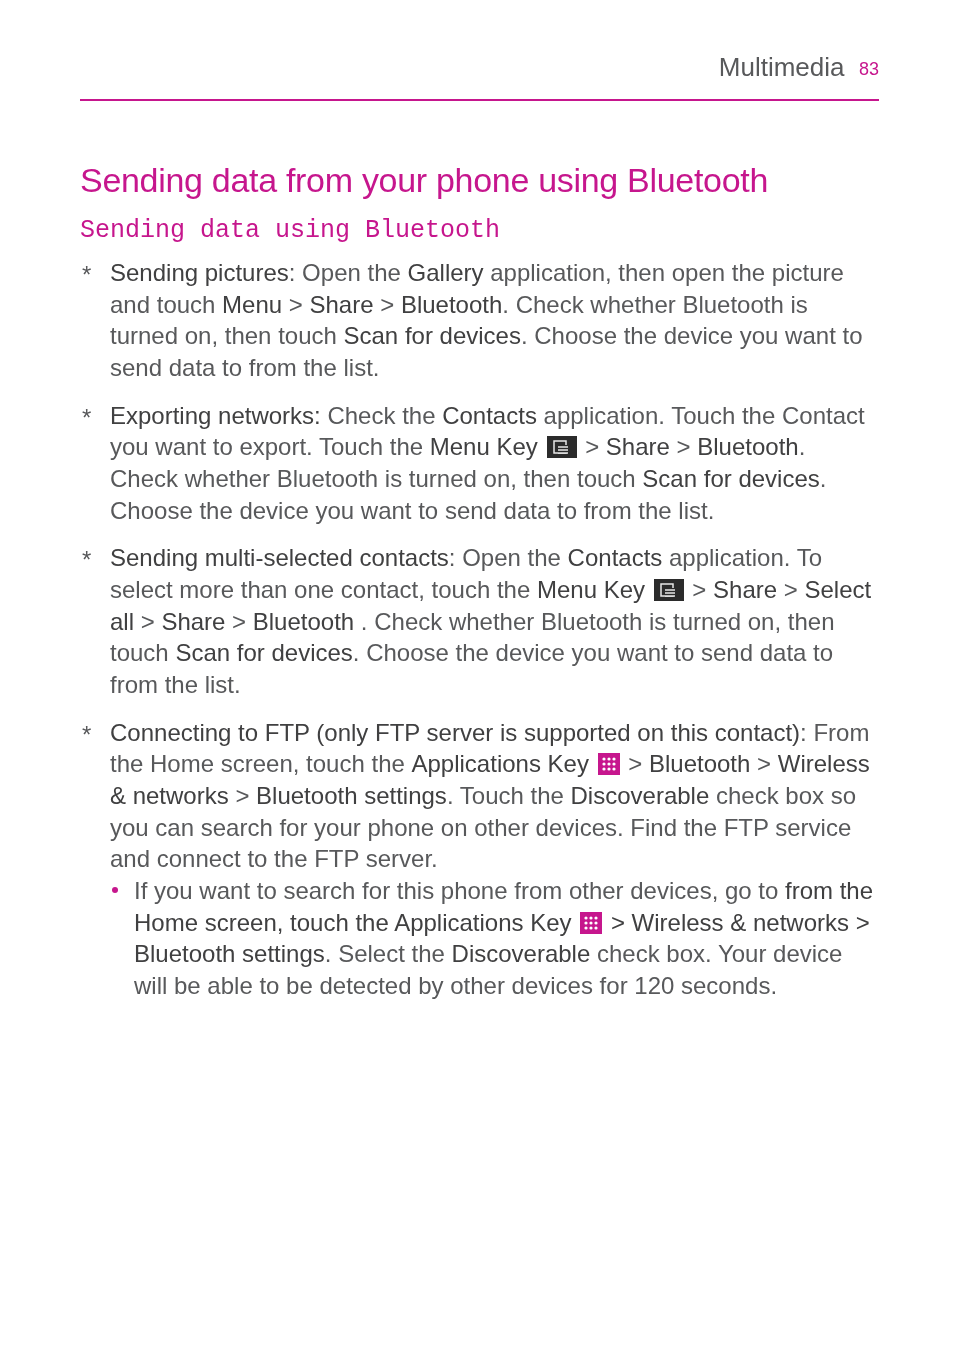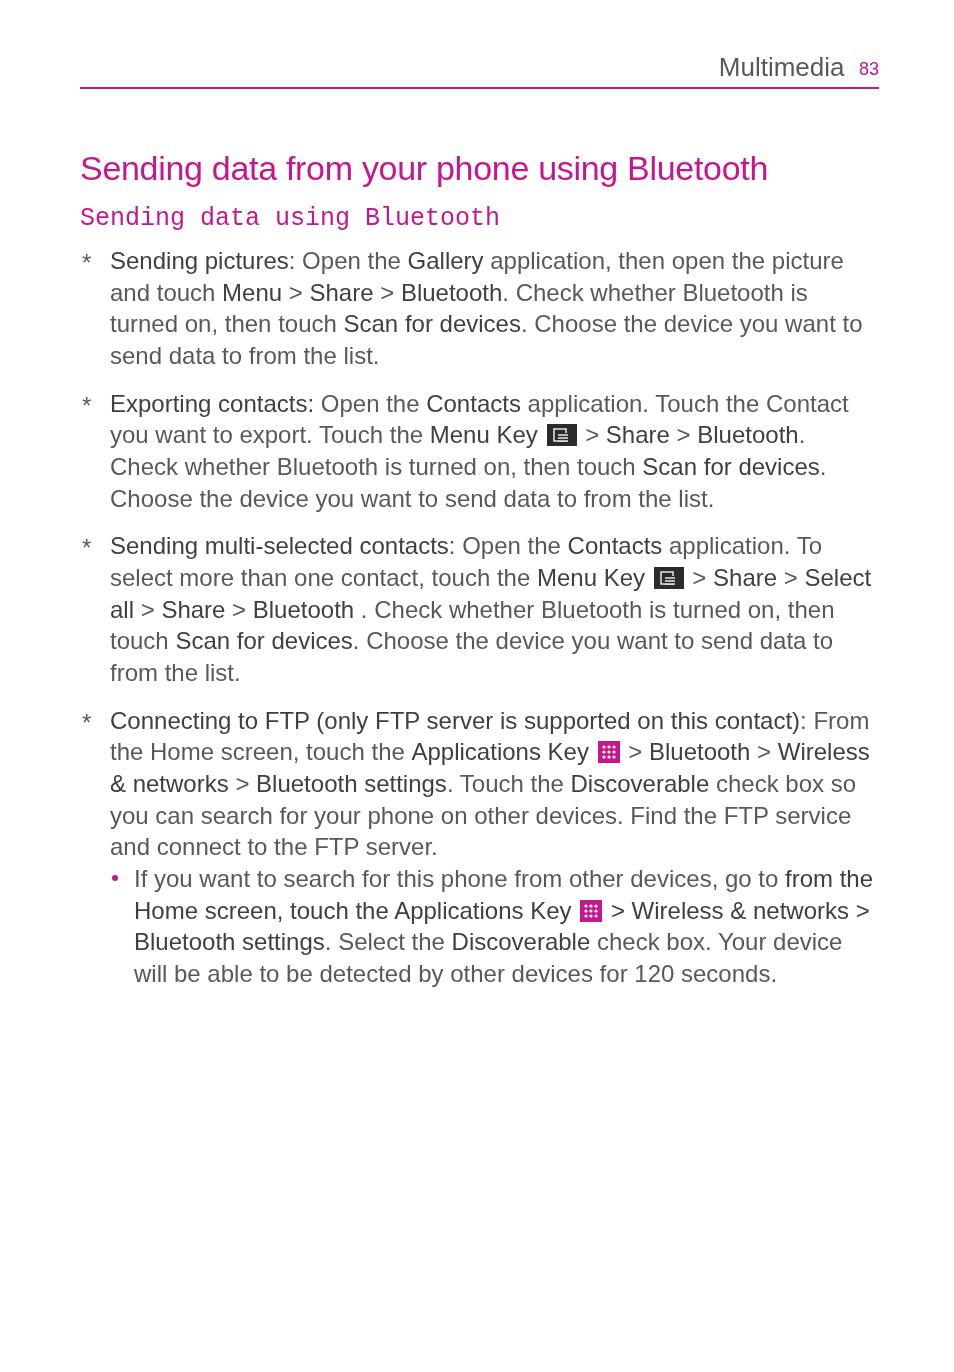--- a/index.html
+++ b/index.html
@@ -15,21 +15,21 @@
       color: #58595b;
       font-weight: 300;
       position: relative;
     }
     .page {
       padding: 52px 75px 60px 80px;
     }
     .header {
       text-align: right;
       border-bottom: 2px solid #c6168d;
-      padding-bottom: 4px;
+      padding-bottom: 16px;
       margin-bottom: 60px;
     }
     .header-label {
       font-size: 26px;
       color: #58595b;
       font-weight: 300;
     }
     .header-num {
       font-size: 18px;
       color: #c6168d;
@@ -123,21 +123,21 @@
   <h2 class="sub-title">Sending data using Bluetooth</h2>
 
 
   <ul class="starred">
 
     <li>
       <span class="b">Sending pictures</span><span>: Open the </span><span class="b">Gallery</span><span> application, then open the picture and touch </span><span class="b">Menu</span><span> &gt; </span><span class="b">Share</span><span> &gt; </span><span class="b">Bluetooth</span><span>. Check whether Bluetooth is turned on, then touch </span><span class="b">Scan for devices</span><span>. Choose the device you want to send data to from the list.</span>
     </li>
 
     <li>
-      <span class="b">Exporting contacts:</span><span> Open the </span><span class="b">Contacts</span><span> application. Touch the Contact you want to export. Touch the </span><span class="b">Menu Key</span>
+      <span class="b">Exporting networks:</span><span> Check the </span><span class="b">Contacts</span><span> application. Touch the Contact you want to export. Touch the </span><span class="b">Menu Key</span>
       <span class="icon-menu"><svg viewBox="0 0 30 22">
             <rect x="0" y="0" width="30" height="22" fill="#2b2b2b"></rect>
             <rect x="7" y="5" width="12" height="12" fill="none" stroke="#e9e9e9" stroke-width="1.5"></rect>
             <rect x="11" y="9" width="12" height="8" fill="#2b2b2b"></rect>
             <line x1="11" y1="11" x2="21" y2="11" stroke="#e9e9e9" stroke-width="1.5"></line>
             <line x1="11" y1="14" x2="21" y2="14" stroke="#e9e9e9" stroke-width="1.5"></line>
             <line x1="11" y1="17" x2="21" y2="17" stroke="#e9e9e9" stroke-width="1.5"></line>
           </svg></span>
       <span> &gt; </span><span class="b">Share</span><span> &gt; </span><span class="b">Bluetooth</span><span>. Check whether Bluetooth is turned on, then touch </span><span class="b">Scan for devices</span><span>. Choose the device you want to send data to from the list.</span>
     </li>

